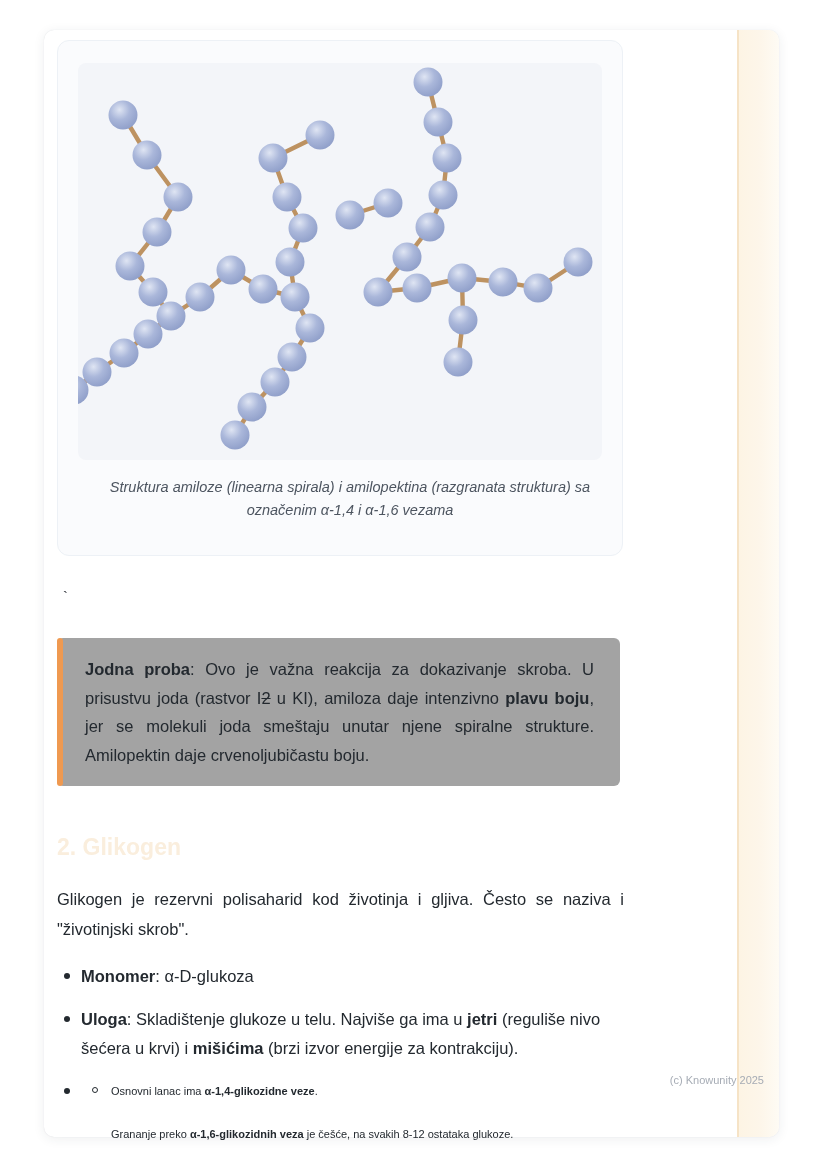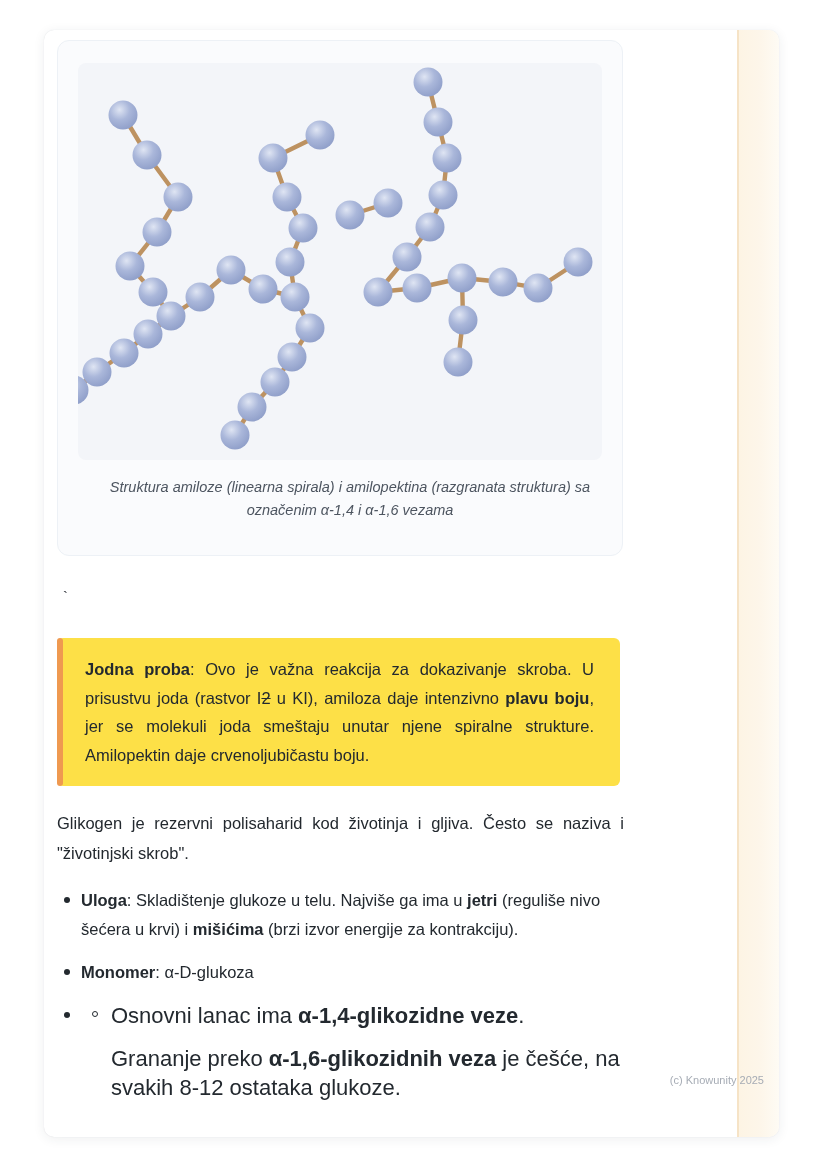--- a/index.html
+++ b/index.html
@@ -113,21 +113,21 @@
   li.li1 > .dot {
     position:absolute; left:7px; top:11px;
     width:6px; height:6px; border-radius:50%;
     background:#23292f;
   }
   ul.l2 { list-style:none; margin:10px 0 0 6px; padding:0; }
   li.li2 {
     position:relative;
     padding-left:24px;
     margin-top:14px;
-    font-size:22px;
+    font-size:11px;
     line-height:29px;
   }
   li.li2 > .ring {
     position:absolute; left:5px; top:10px;
     width:6px; height:6px; border-radius:50%;
     background:transparent;
     border:1.6px solid #23292f;
   }
   .b { font-weight:700; }
   .st { text-decoration:line-through; }
@@ -240,36 +240,37 @@
             <circle cx="380" cy="299" r="14.5" fill="url(#nodeGrad)"></circle>
             <circle cx="272" cy="152" r="14.5" fill="url(#nodeGrad)"></circle>
             <circle cx="310" cy="140" r="14.5" fill="url(#nodeGrad)"></circle>
           </svg>
       </div>
       <figcaption>Struktura amiloze (linearna spirala) i amilopektina (razgranata struktura) sa označenim α-1,4 i α-1,6 vezama</figcaption>
     </figure>
 
     <div class="stray">`</div>
 
-    <div class="callout" style="background: #fde047;">
+    <div class="callout" style="background: #a3a3a3;">
       <span class="callout-bar" style="background: rgb(239, 153, 80);"></span>
       <p><span class="b">Jodna proba</span><span>: Ovo je važna reakcija za dokazivanje skroba. U prisustvu joda (rastvor I</span><span class="st">2</span><span> u KI), amiloza daje intenzivno </span><span class="b">plavu boju</span><span>, jer se molekuli joda smeštaju unutar njene spiralne strukture. Amilopektin daje crvenoljubičastu boju.</span></p>
     </div>
 
+    <h2 class="section-heading" style="color: rgb(250, 238, 221);">2. Glikogen</h2>
 
     <p class="intro">Glikogen je rezervni polisaharid kod životinja i gljiva. Često se naziva i "životinjski skrob".</p>
 
     <ul class="l1">
       <li class="li1">
         <span class="dot"></span>
-        <span><span class="b">Uloga</span><span>: Skladištenje glukoze u telu. Najviše ga ima u </span><span class="b">jetri</span><span> (reguliše nivo šećera u krvi) i </span><span class="b">mišićima</span><span> (brzi izvor energije za kontrakciju).</span></span>
+        <span><span class="b">Monomer</span><span>: α-D-glukoza</span></span>
       </li>
       <li class="li1">
         <span class="dot"></span>
-        <span><span class="b">Monomer</span><span>: α-D-glukoza</span></span>
+        <span><span class="b">Uloga</span><span>: Skladištenje glukoze u telu. Najviše ga ima u </span><span class="b">jetri</span><span> (reguliše nivo šećera u krvi) i </span><span class="b">mišićima</span><span> (brzi izvor energije za kontrakciju).</span></span>
       </li>
       <li class="li1">
         <span class="dot"></span>
         <ul class="l2">
           <li class="li2">
             <span class="ring"></span>
             <span><span>Osnovni lanac ima </span><span class="b">α-1,4-glikozidne veze</span><span>.</span></span>
           </li>
           <li class="li2">
             

